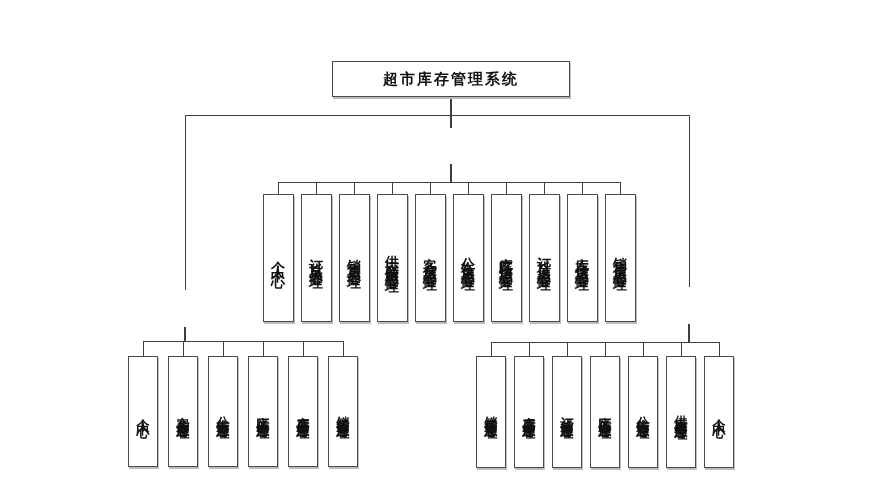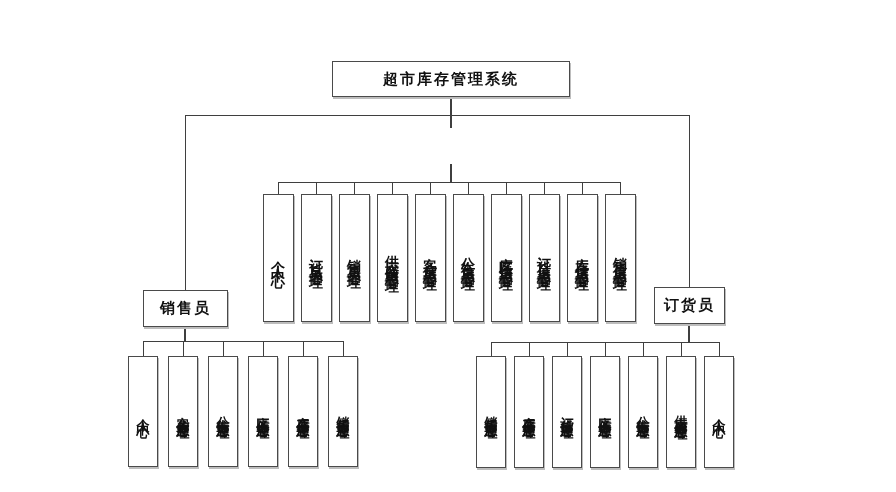--- a/index.html
+++ b/index.html
@@ -83,27 +83,21 @@
   <div class="line" style="left:605px;top:342px;width:1px;height:14px"></div>
   <div class="line" style="left:643px;top:342px;width:1px;height:14px"></div>
   <div class="line" style="left:681px;top:342px;width:1px;height:14px"></div>
   <div class="line" style="left:719px;top:342px;width:1px;height:14px"></div>
 
   <div class="node hbox" style="left:332px;top:61px;width:238px;height:36px">
     <span>超市库存管理系统</span>
   </div>
 
 
-  <div class="node hbox" style="left:143px;top:290px;width:85px;height:37px">
-    <span>销售员</span>
-  </div>
 
-  <div class="node hbox" style="left:654px;top:287px;width:71px;height:37px">
-    <span>订货员</span>
-  </div>
 
   <div class="node vbox" style="left:263px;top:194px;width:31px;height:128px">
     <span>个人中心</span>
   </div>
   <div class="node vbox" style="left:301px;top:194px;width:31px;height:128px">
     <span>订货员管理</span>
   </div>
   <div class="node vbox" style="left:339px;top:194px;width:31px;height:128px">
     <span>销售员管理</span>
   </div>

